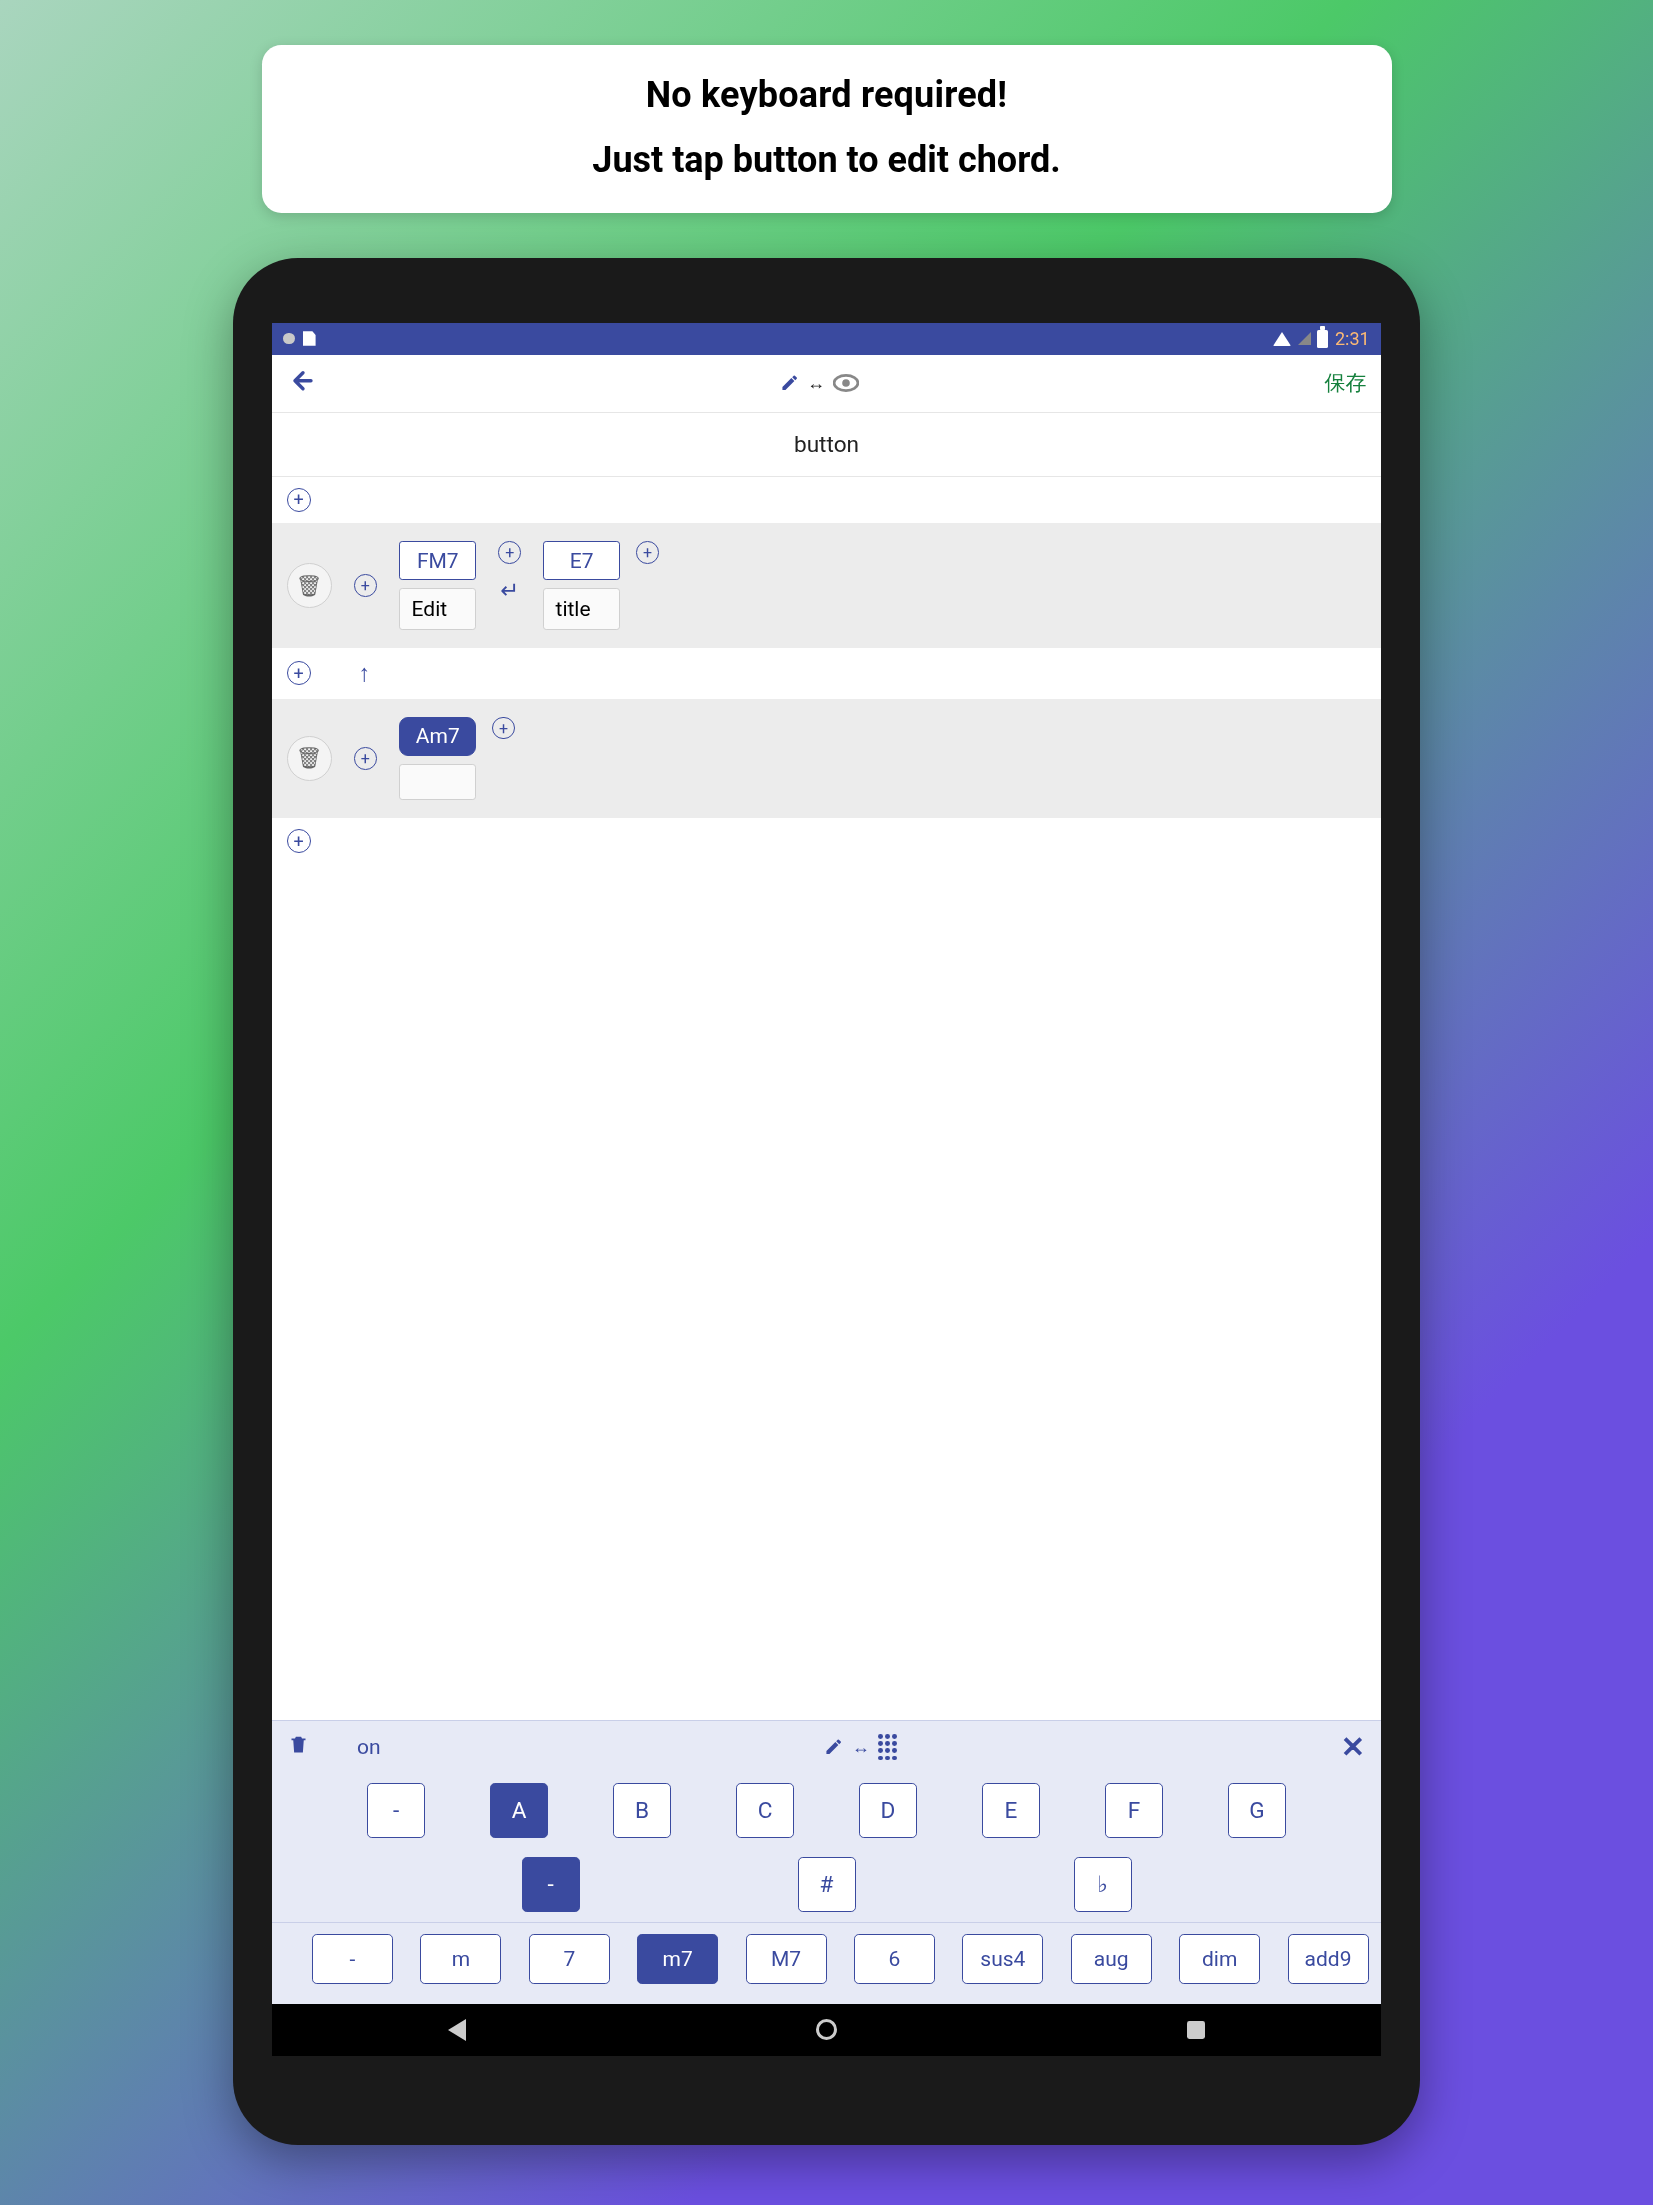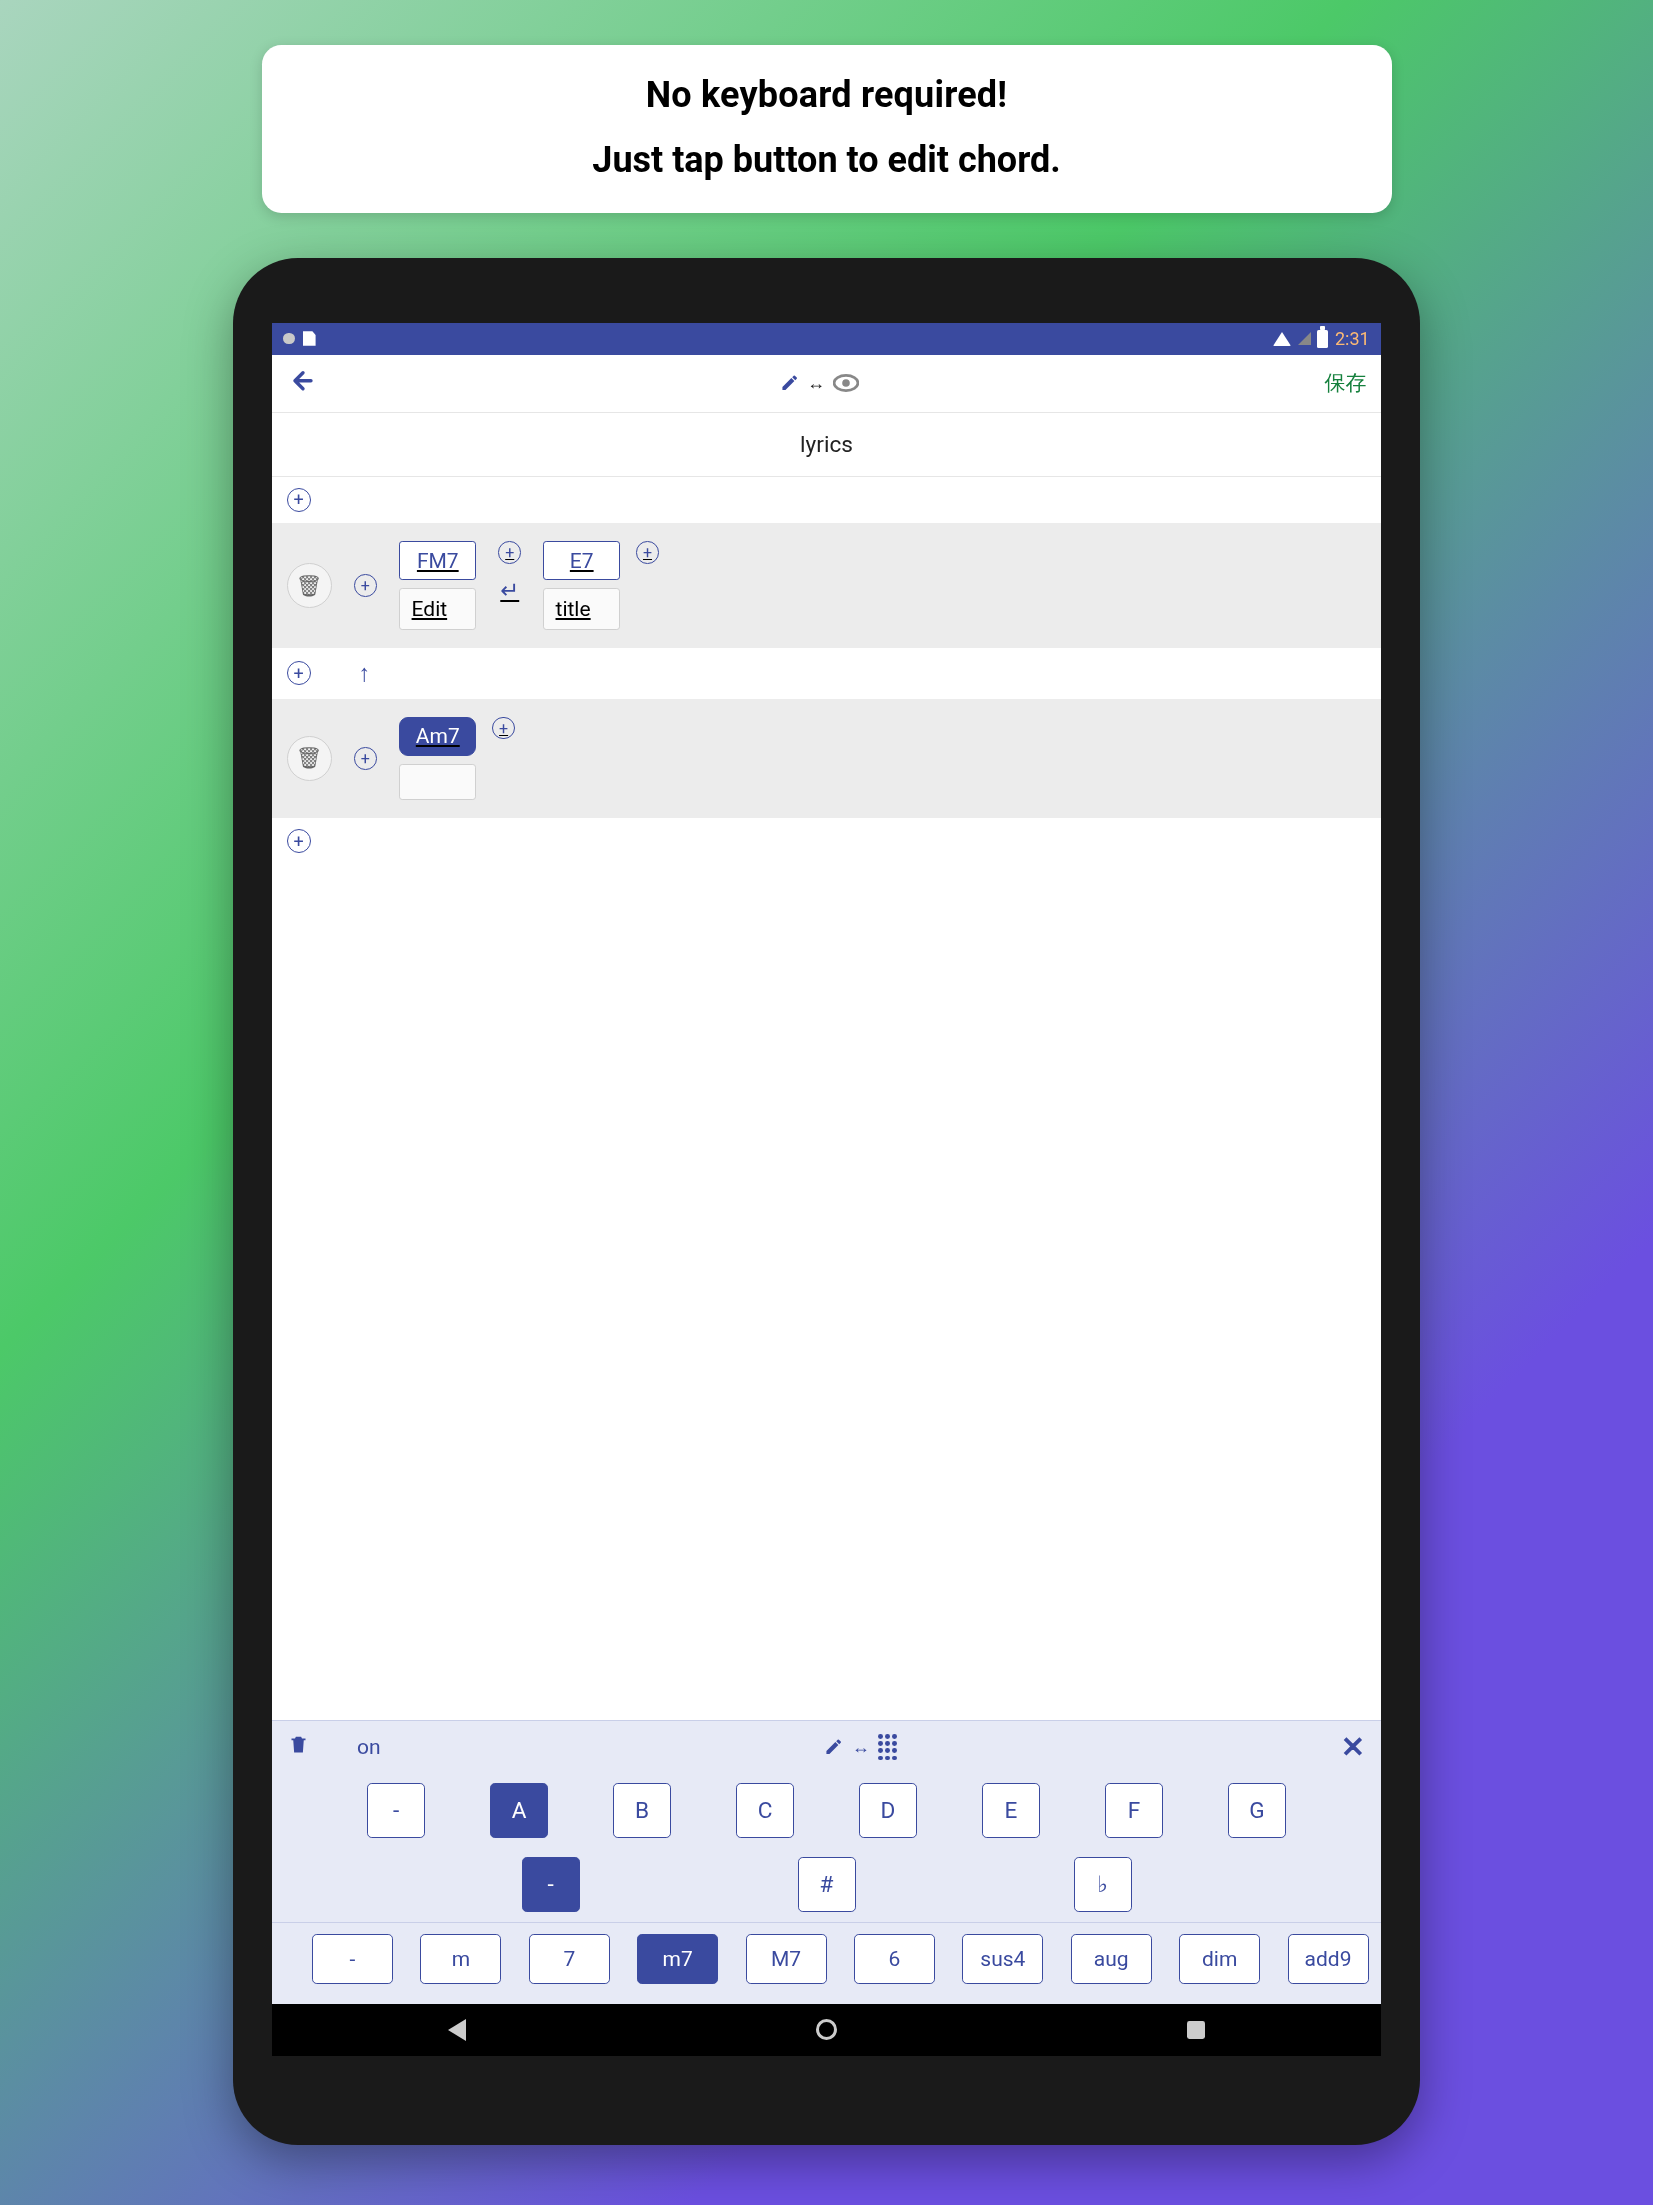--- a/index.html
+++ b/index.html
@@ -105,21 +105,21 @@
     gap: 22.6px;
   }
   .trash-round {
     width: 45px; height: 45px; border-radius: 50%;
     background: #f4f4f4; border: 0.8px solid #d0d0d0;
     display: flex; align-items: center; justify-content: center;
     cursor: pointer;
   }
   .trash-glyph { font-size: 21px; color: #666; }
 
-  .cells { display: flex; align-items: flex-start; gap: 16px; text-decoration: underline; }
+  .cells { display: flex; align-items: flex-start; gap: 16px; }
   .chord-tag, .chord-tag-active {
     border: 1.6px solid #3a4a9f; color: #3a4a9f;
     background: #fff; border-radius: 3.2px;
     padding: 6.5px 14.5px; font-size: 21px; text-align: center;
     cursor: pointer; min-width: 77px;
   }
   .chord-tag-active { background: #3a4a9f; color: #fff; border-radius: 9px; }
   .lyric-box {
     border: 0.8px solid #d0d0d0; background: #fafafa;
     border-radius: 3.2px; padding: 8px 11.3px; font-size: 21px;
@@ -221,21 +221,21 @@
           </svg>
         <span class="swap">↔</span>
         <svg viewBox="0 0 24 16" width="26" height="18">
             <ellipse cx="12" cy="8" rx="11" ry="7" fill="none" stroke="#888" stroke-width="2.5"></ellipse>
             <circle cx="12" cy="8" r="3.5" fill="#888"></circle>
           </svg>
       </div>
       <span class="save">保存</span>
     </div>
 
-    <div class="titlebar">lyrics</div>
+    <div class="titlebar">button</div>
 
     <div class="content">
 
       <div class="row-add">
         <span class="plus-circle">+</span>
       </div>
 
       <div class="track">
         <div class="trash-round">
           <span class="trash-glyph">🗑</span>

